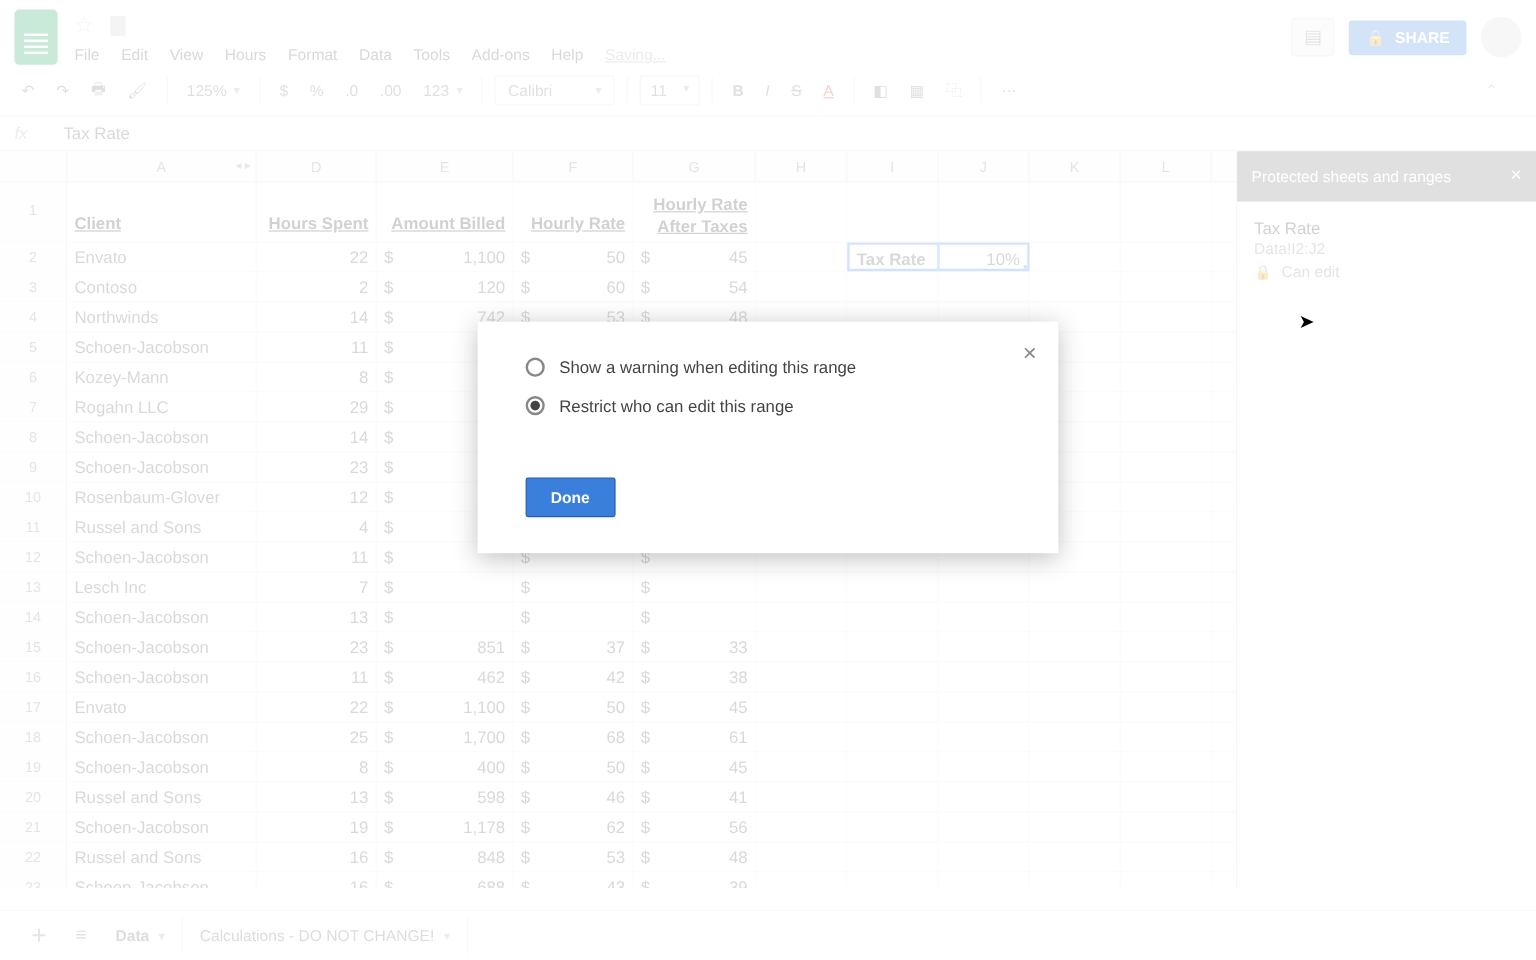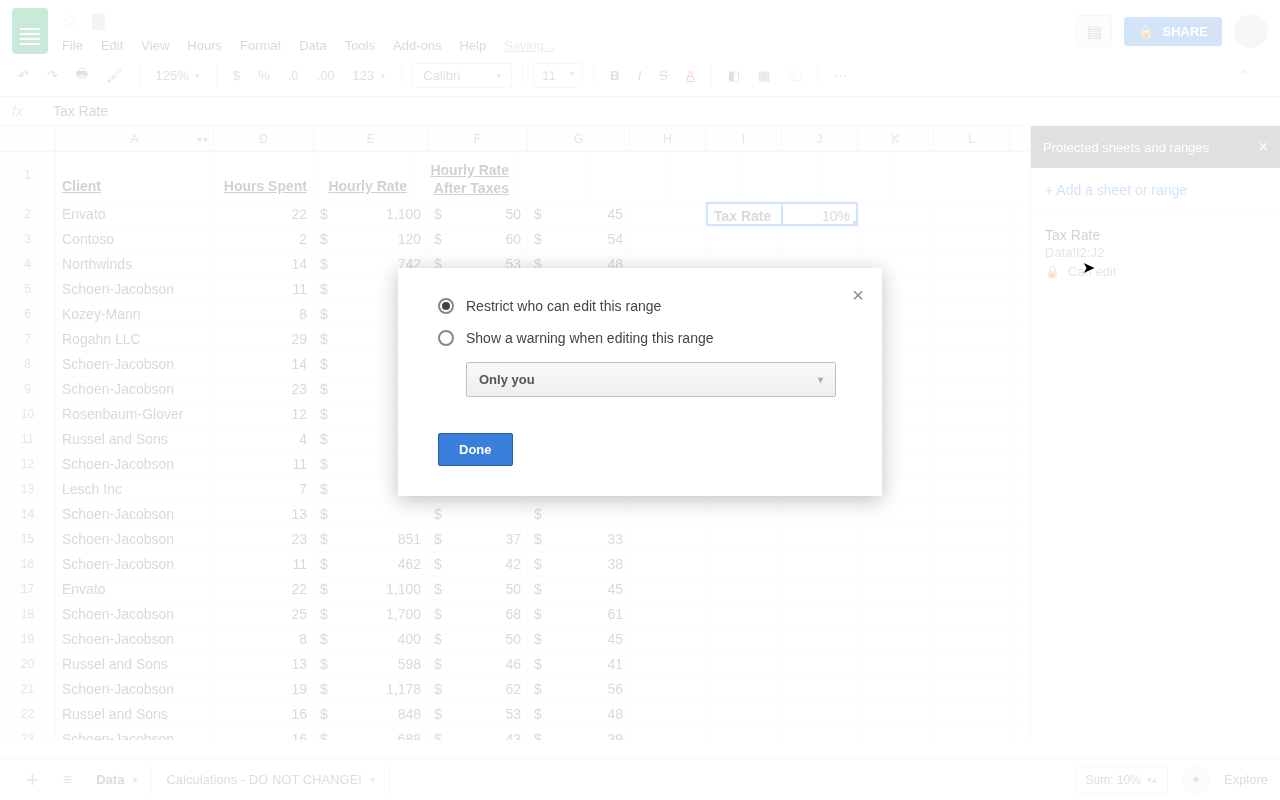--- a/index.html
+++ b/index.html
@@ -185,20 +185,21 @@
           <div class="ch" style="width: 76px;">I</div>
           <div class="ch" style="width: 76px;">J</div>
           <div class="ch" style="width: 76px;">K</div>
           <div class="ch" style="width: 76px;">L</div>
         </div>
       <div class="rows" id="rows">
           <div class="row header-row">
             <div class="rh">1</div>
             <div class="cell client" style="width:158px">Client</div>
             <div class="cell" style="width:100px">Hours Spent</div>
+            <div class="cell" style="width:114px">Amount Billed</div>
             <div class="cell" style="width:100px">Hourly Rate</div>
             <div class="cell" style="width:102px;white-space:normal;text-align:right;line-height:18px;">Hourly Rate<br>After Taxes</div>
             <div class="cell" style="width:76px"></div>
             <div class="cell" style="width:76px"></div>
             <div class="cell" style="width:76px"></div>
             <div class="cell" style="width:76px"></div>
             <div class="cell" style="width:76px"></div>
           </div>
           <div class="row">
             <div class="rh">2</div>
@@ -598,21 +599,20 @@
             <div class="cell" style="width:76px"></div>
           </div>
         </div>
     </div>
 
     <div class="right-panel">
       <div class="panel-header">
         <span>Protected sheets and ranges</span>
         <span class="panel-close">×</span>
       </div>
-      <div class="add-range">+ Add a sheet or range</div>
       <div class="range-item">
         <div class="range-name">Tax Rate</div>
         <div class="range-ref">Data!I2:J2</div>
         <div class="can-edit">
           <span class="lock-icon">🔒</span>
           <span>Can edit</span>
         </div>
       </div>
     </div>
   </div>
@@ -621,43 +621,31 @@
     <span class="add-sheet">+</span>
     <span class="all-sheets">≡</span>
     <span class="sheet-tab active">
       <span>Data</span>
         <span class="chev">▾</span>
     </span>
     <span class="sheet-tab">
       <span>Calculations - DO NOT CHANGE!</span>
         <span class="chev">▾</span>
     </span>
-    <div class="footer-right">
-      <div class="sum-box">
-          <span>Sum: 10%</span>
-          <span class="chev">▾▴</span>
-        </div>
-      <div class="explore-btn">✦</div>
-      <span>Explore</span>
-    </div>
   </div>
 </div>
 
 <div class="overlay"></div>
 
 <div class="dialog">
   <span class="dialog-close">×</span>
+  <div class="radio-row">
+    <span class="radio"></span>
+    <span>Show a warning when editing this range</span>
+  </div>
   <div class="radio-row">
     <span class="radio selected"></span>
     <span>Restrict who can edit this range</span>
   </div>
-  <div class="radio-row">
-    <span class="radio"></span>
-    <span>Show a warning when editing this range</span>
-  </div>
-  <div class="select-box">
-    <span>Only you</span>
-    <span class="chev">▾</span>
-  </div>
   <div class="done-btn">Done</div>
 </div>
 
 <div class="cursor">➤</div>
 
 </body></html>

